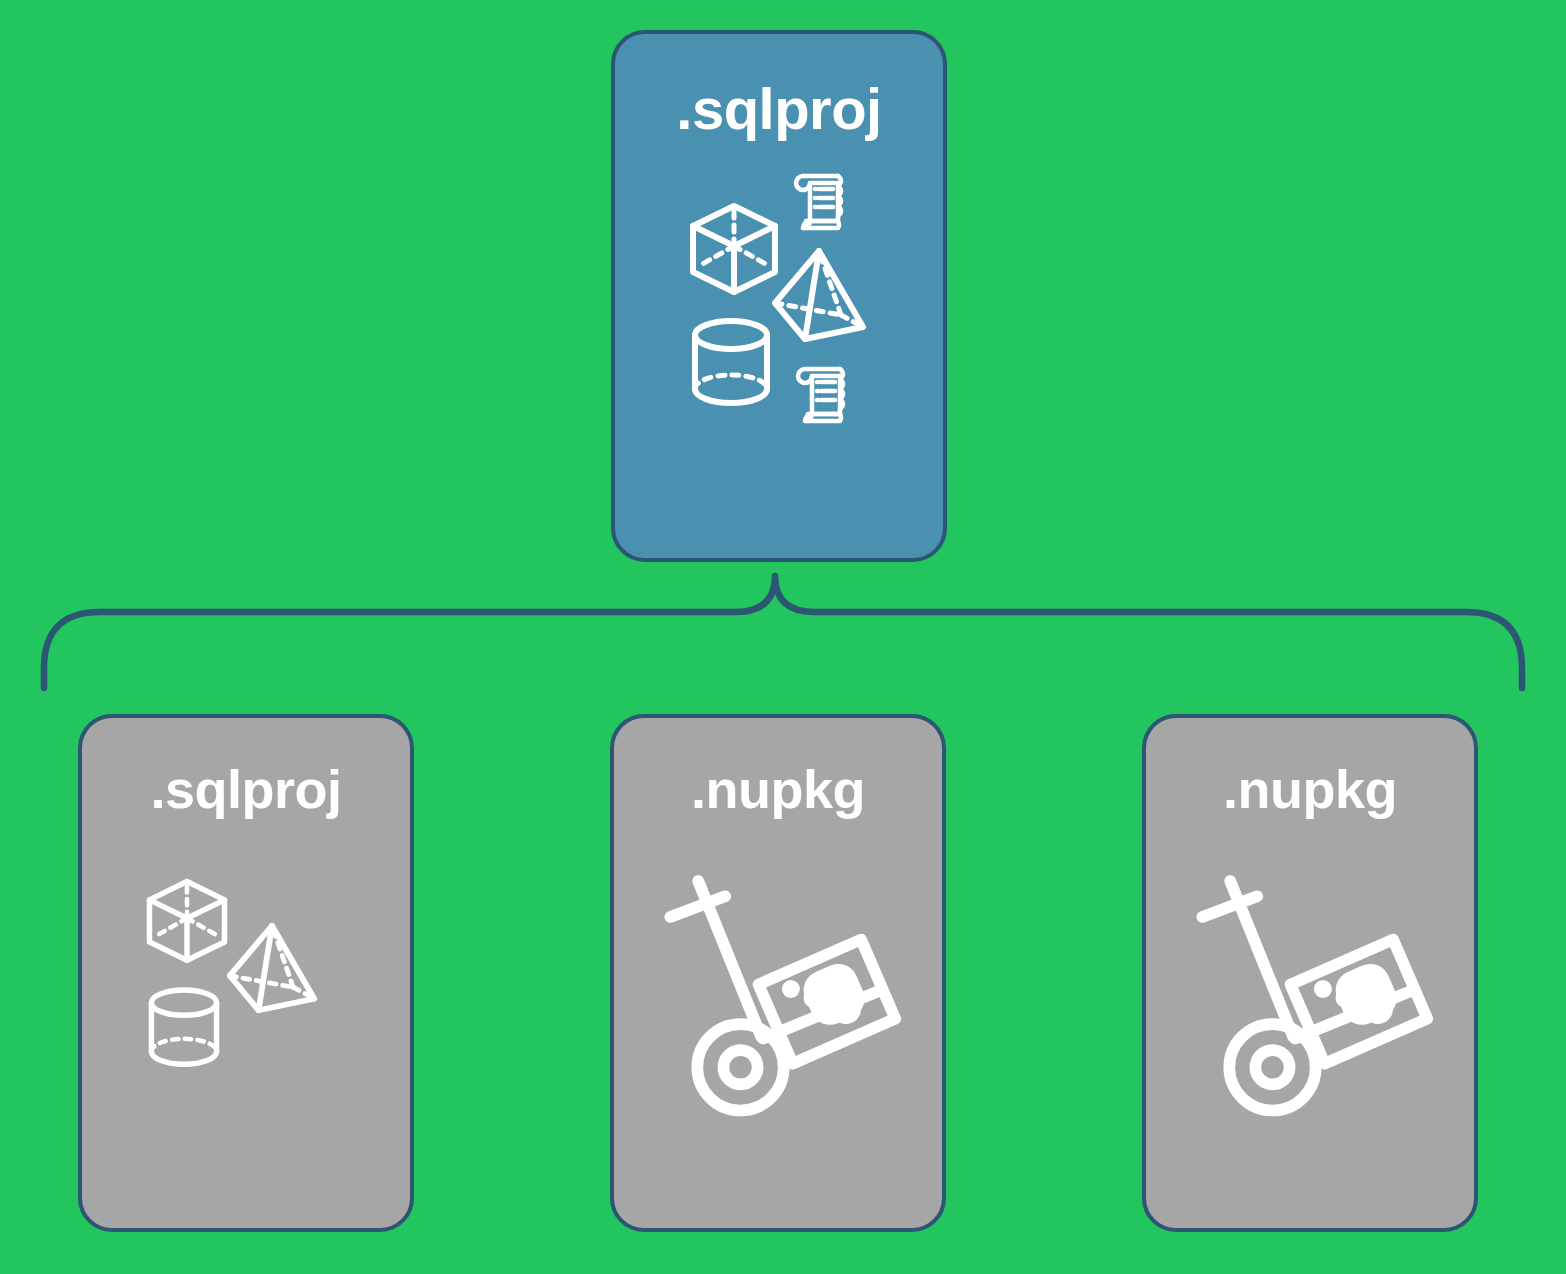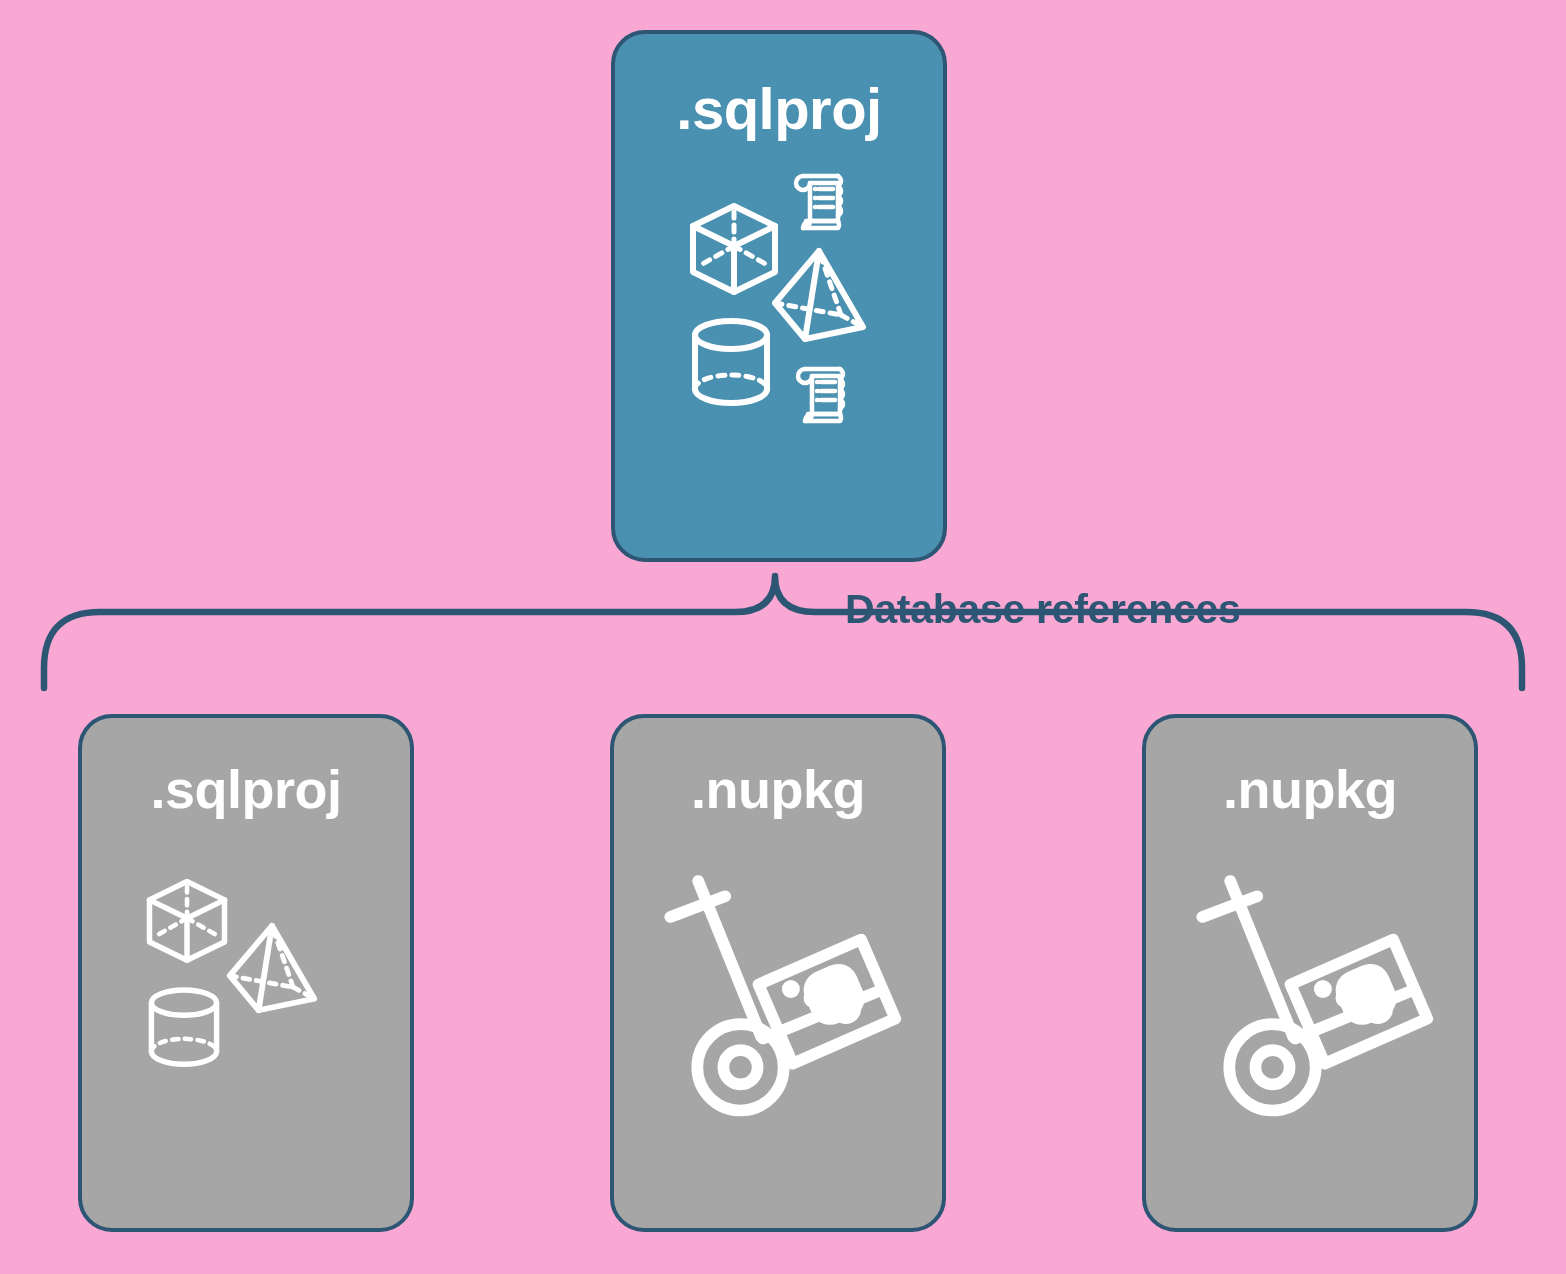--- a/index.html
+++ b/index.html
@@ -7,21 +7,21 @@
     padding: 0;
     background: #ffffff;
   }
   body {
     font-family: "Liberation Sans", sans-serif;
   }
   #canvas {
     position: relative;
     width: 1566px;
     height: 1274px;
-    background: #f9a8d4;
+    background: #22c55e;
     overflow: hidden;
   }
 
   .card {
     position: absolute;
     box-sizing: border-box;
     border: 4px solid #2d5574;
     border-radius: 34px;
     display: flex;
     flex-direction: column;
@@ -172,21 +172,20 @@
              L44 108
              Q44 52 100 52
              L735 52
              Q775 52 775 16
              Q775 52 815 52
              L1466 52
              Q1522 52 1522 108
              L1522 128" fill="none" stroke="#2d5574" stroke-width="6.5" stroke-linecap="round" stroke-linejoin="round"></path>
   </svg>
 
-  <div id="brace-label">Database references</div>
 
   <div class="card gray card-bottom" id="card-sqlproj-ref">
     <div class="card-title">.sqlproj</div>
 
     <div class="icon-cluster">
 
       <svg class="ic" style="left:48px; top:40px;" width="86" height="88" viewBox="0 0 94 96">
         <g fill="none" stroke="#ffffff" stroke-width="6" stroke-linejoin="round" stroke-linecap="round">
           <path d="M6 26 L47 6 L88 26 L88 72 L47 92 L6 72 Z"></path>
           <path d="M6 26 L47 46 L88 26"></path>

